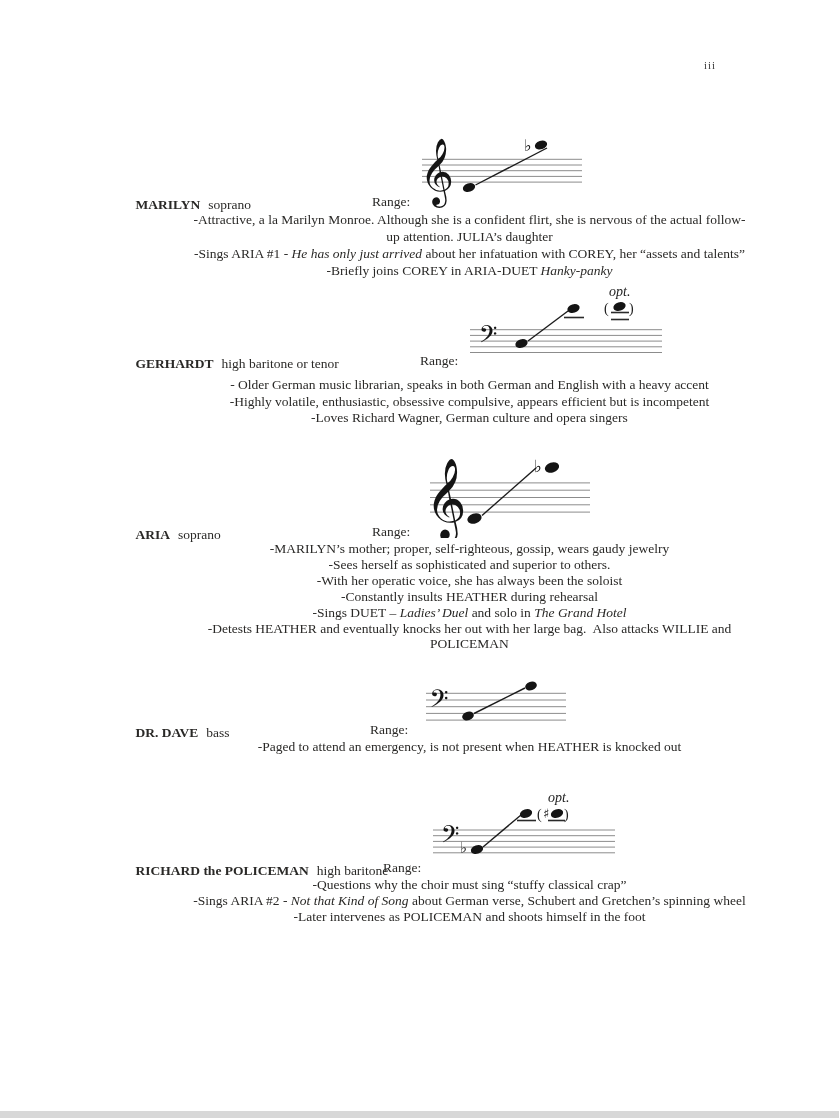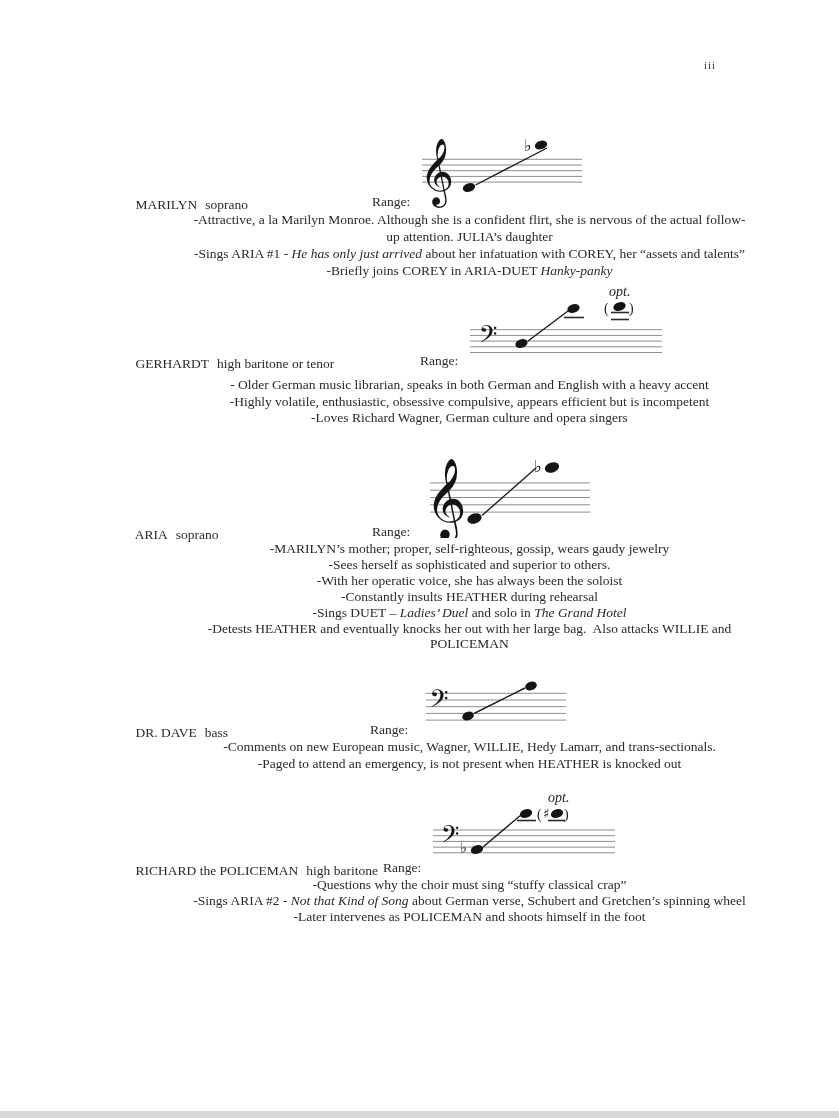--- a/index.html
+++ b/index.html
@@ -13,21 +13,21 @@
     margin:0 auto;
   }
   .pagenum{
     position:absolute;left:704px;top:59px;
     font-size:11px;color:#3a3a3a;letter-spacing:1px;
   }
   .hdr{
     position:absolute;left:122px;width:560px;
     font-size:13.5px;white-space:pre;
   }
-  .nm{font-weight:normal;text-align:center;}
+  .nm{font-weight:bold;text-align:center;}
   .voice{margin-left:8px;margin-top:16px;}
   .range{position:absolute;top:13px;}
   .bullets{
     position:absolute;left:122px;width:695px;
     font-size:13.5px;white-space:pre-wrap;
   }
   .bullets .line{white-space:pre;text-align:center;}
   .staff{position:absolute;}
   .staff line.sl{stroke:#8c8c8c;stroke-width:1;}
   .staff line.rg{stroke:#1c1c1c;stroke-width:1.4;}
@@ -117,21 +117,21 @@
     <line class="sl" x1="3" y1="57.1" x2="143" y2="57.1"></line>
     <text class="mus" x="16" y="38" font-size="30" text-anchor="middle" dominant-baseline="central">𝄢</text>
     <ellipse cx="45" cy="53" rx="6" ry="4.2" transform="rotate(-18 45 53)"></ellipse>
     <line class="rg" x1="51" y1="50.5" x2="102" y2="25"></line>
     <ellipse cx="108" cy="23" rx="6" ry="4.2" transform="rotate(-18 108 23)"></ellipse>
   </svg>
   <div class="hdr" style="top:709px">
     <span class="nm">DR. DAVE</span><span class="voice">bass</span>
     <span class="range" style="left:248px">Range:</span>
   </div>
-  <div class="bullets" style="top:739px;line-height:16.6px"><div class="line"><span>-Comments on new European music, Wagner, WILLIE, Hedy Lamarr, and trans-sectionals.</span></div><div class="line"><span>-Paged to attend an emergency, is not present when HEATHER is knocked out</span></div></div>
+  <div class="bullets" style="top:739px;line-height:16.6px"><div class="line"><span>-Paged to attend an emergency, is not present when HEATHER is knocked out</span></div></div>
 
   <svg class="staff" style="left:431px;top:786px" width="190" height="80">
     <line class="sl" x1="2" y1="44" x2="184" y2="44"></line>
     <line class="sl" x1="2" y1="49.7" x2="184" y2="49.7"></line>
     <line class="sl" x1="2" y1="55.4" x2="184" y2="55.4"></line>
     <line class="sl" x1="2" y1="61.1" x2="184" y2="61.1"></line>
     <line class="sl" x1="2" y1="66.8" x2="184" y2="66.8"></line>
     <text class="mus" x="19" y="51" font-size="29" text-anchor="middle" dominant-baseline="central">𝄢</text>
     <text class="acc" x="29" y="67" font-size="15">♭</text>
     <ellipse cx="46" cy="63.5" rx="6.3" ry="4.3" transform="rotate(-18 46 63.5)"></ellipse>

